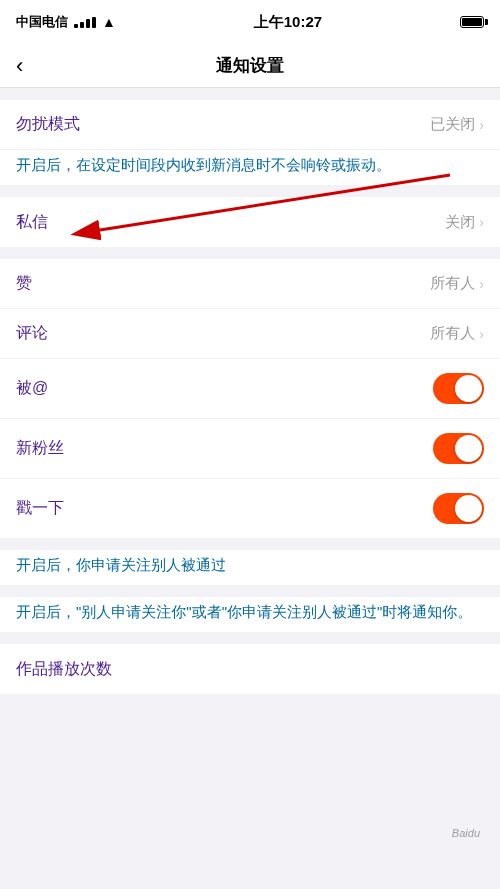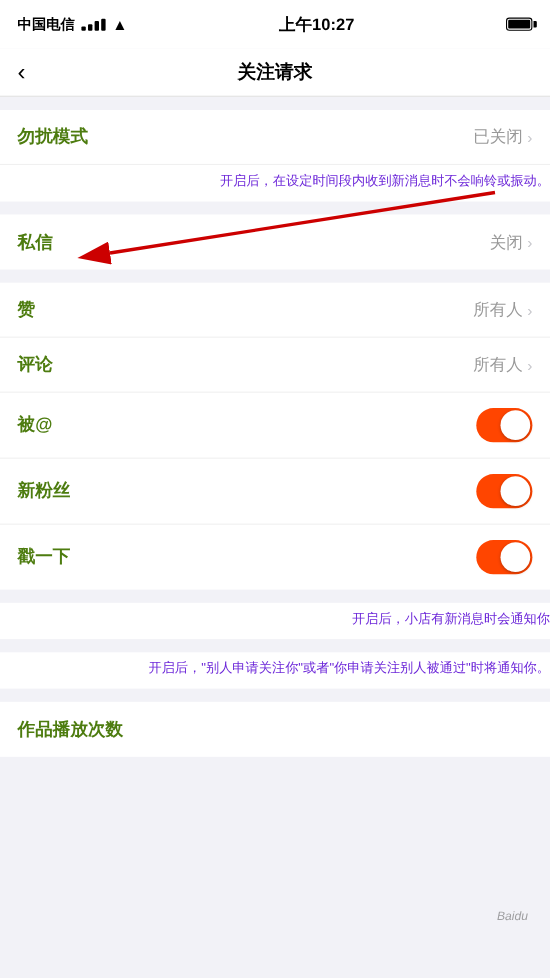--- a/index.html
+++ b/index.html
@@ -73,38 +73,37 @@
       display: flex;
       align-items: center;
       justify-content: space-between;
       padding: 14px 16px;
       border-bottom: 1px solid #f0f0f0;
       min-height: 50px;
     }
     .section-item:last-child { border-bottom: none; padding-left: 16px; }
     .item-label {
       font-size: 16px;
-      color: #4d7c0f;
-      font-weight: bold;
+      color: #4c1d95;
     }
     .item-right {
       display: flex;
       align-items: center;
       gap: 4px;
       color: #999;
       font-size: 15px;
     }
     .item-arrow {
       color: #c7c7cc;
       font-size: 14px;
     }
     .section-note {
-      padding: 6px 0 10px;
-      font-size: 12px;
-      color: #6d28d9;
+      padding: 6px 16px 10px;
+      font-size: 15px;
+      color: #0369a1;
       background: #fff;
     }
 
     
     .toggle {
       width: 51px;
       height: 31px;
       border-radius: 16px;
       background: #ff4500;
       position: relative;
@@ -120,21 +119,20 @@
       height: 27px;
       border-radius: 50%;
       background: #fff;
       box-shadow: 0 1px 3px rgba(0,0,0,0.3);
       transition: right 0.2s;
     }
 
     
     .annotation-container {
       position: relative;
-      text-align: right;
     }
     .red-arrow-svg {
       position: absolute;
       top: 0;
       left: 0;
       width: 100%;
       pointer-events: none;
       z-index: 100;
     }
 
@@ -168,21 +166,21 @@
     <div class="status-center">上午10:27</div>
     <div class="status-right">
       <div class="battery">
         <div class="battery-fill"></div>
       </div>
     </div>
   </div>
 
   <div class="nav-bar">
     <div class="nav-back">‹</div>
-    <div class="nav-title">关注请求</div>
+    <div class="nav-title">通知设置</div>
   </div>
 
   <div id="sections-container">
 
   <div class="section">
         <div class="section-item">
           <div class="item-label">勿扰模式</div>
           <div class="item-right">
             <span>已关闭</span>
             <span class="item-arrow">›</span>
@@ -233,21 +231,21 @@
         <div class="section-item">
           <div class="item-label">戳一下</div>
           <div class="item-right">
             <div class="toggle">
               <div class="toggle-knob"></div>
             </div>
           </div>
         </div>
       </div>
       <div class="section">
-        <div class="section-note">开启后，小店有新消息时会通知你</div>
+        <div class="section-note">开启后，你申请关注别人被通过</div>
       </div>
       <div class="section">
         <div class="section-note">开启后，"别人申请关注你"或者"你申请关注别人被通过"时将通知你。</div>
       </div>
       <div class="section">
         <div class="section-item">
           <div class="item-label">作品播放次数</div>
           <div class="item-right"></div>
         </div>
       </div>

